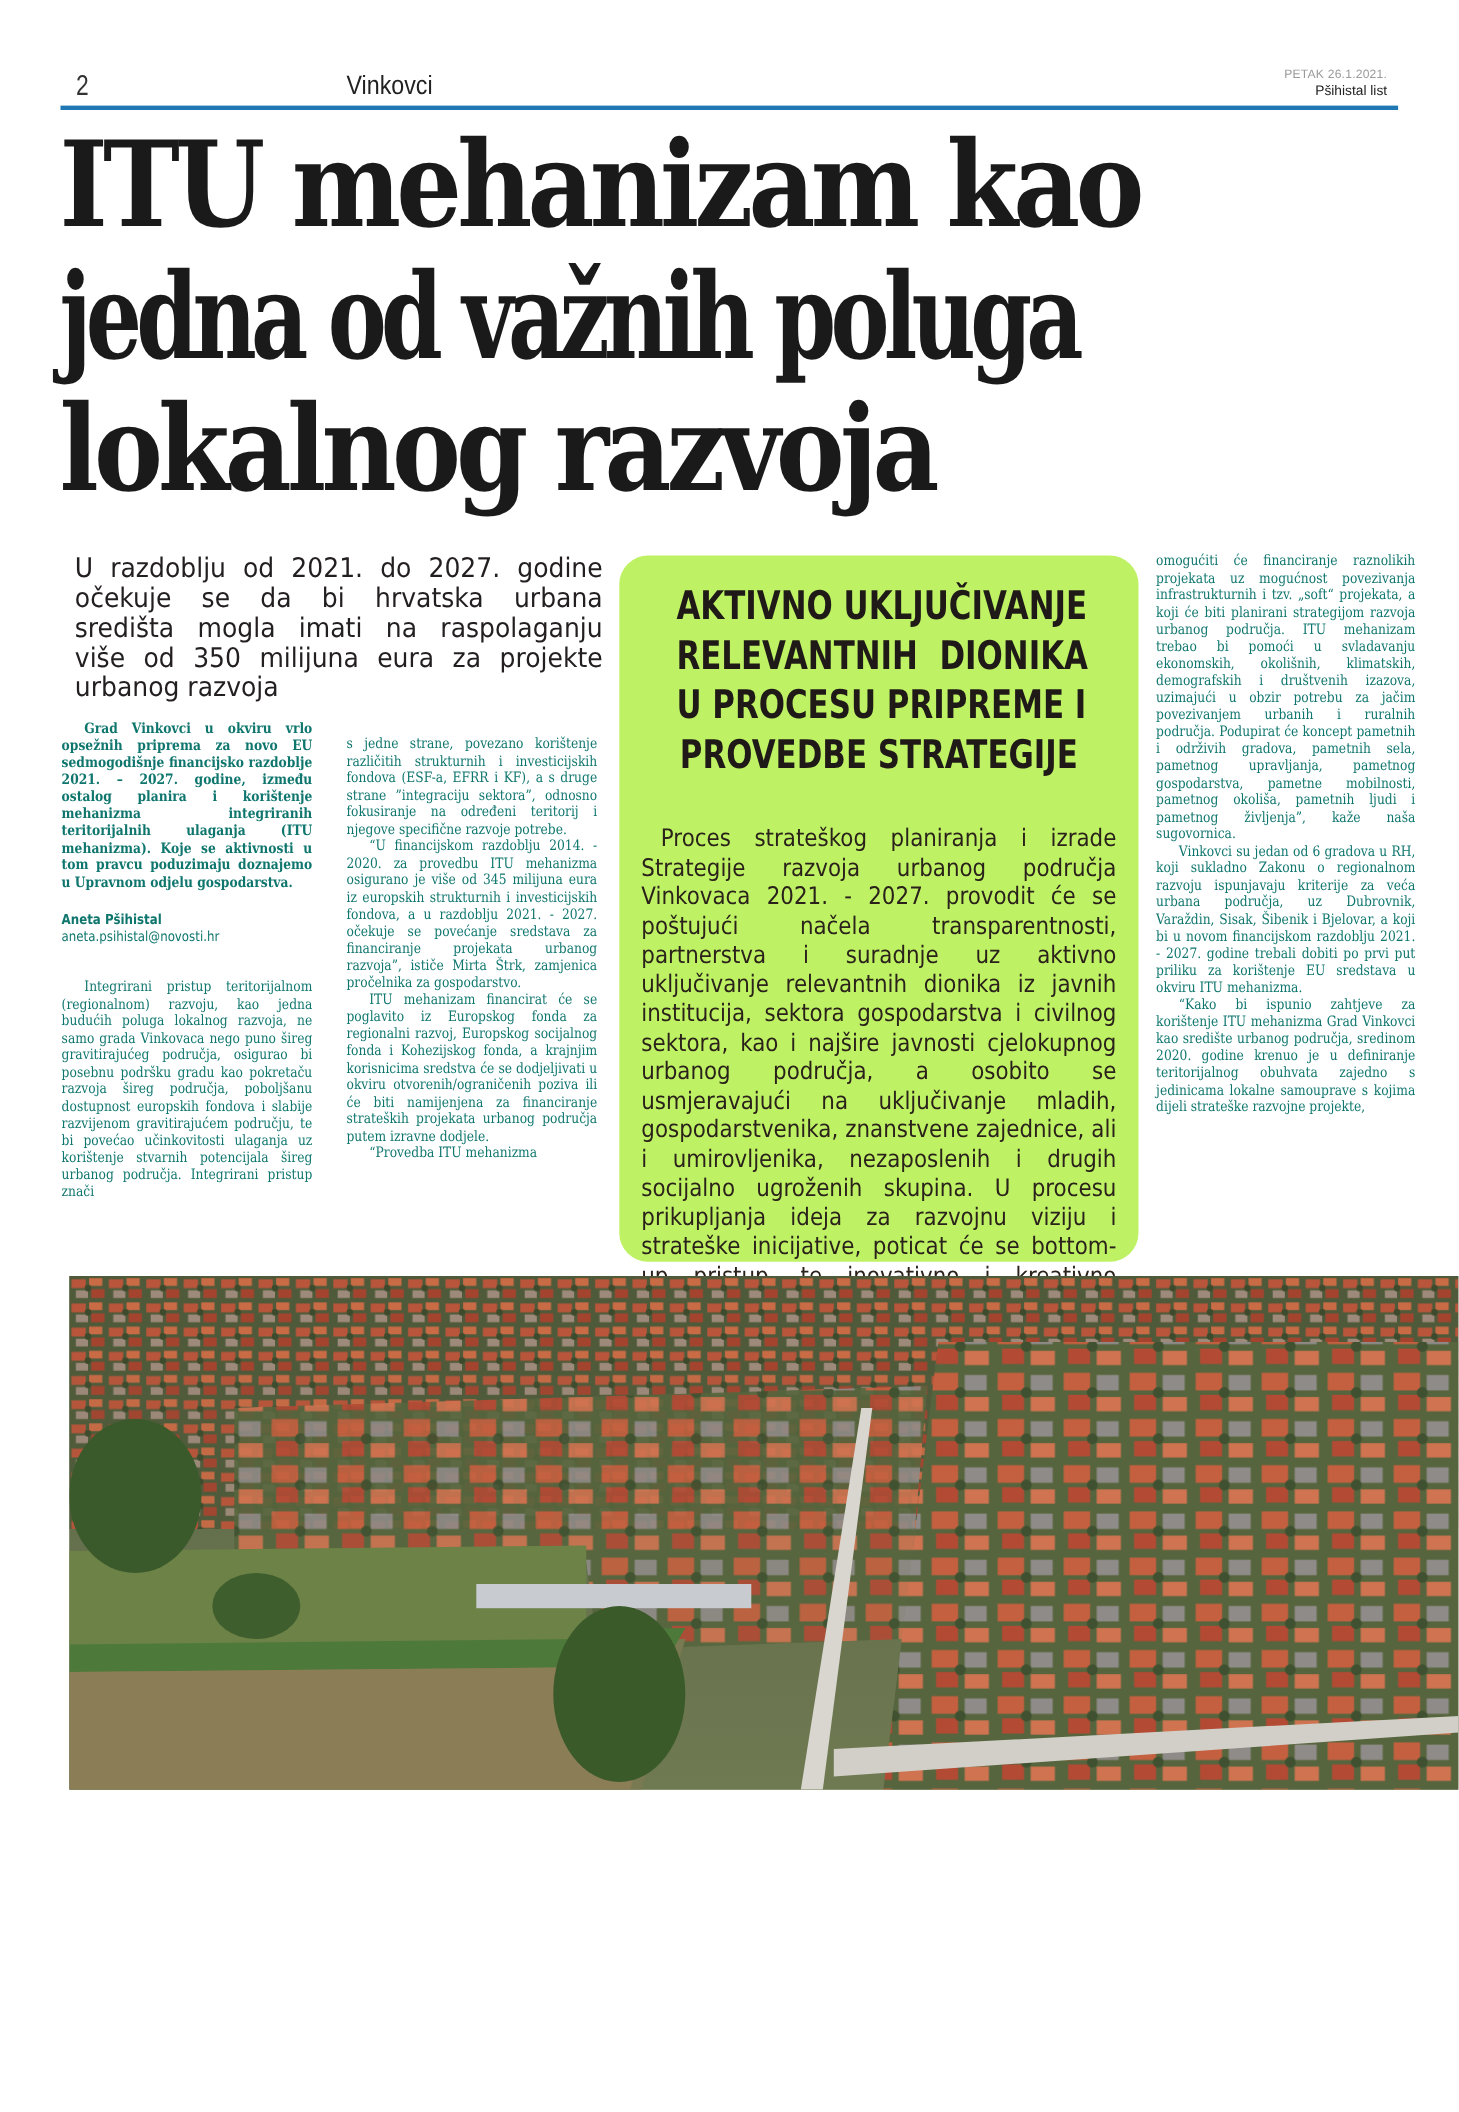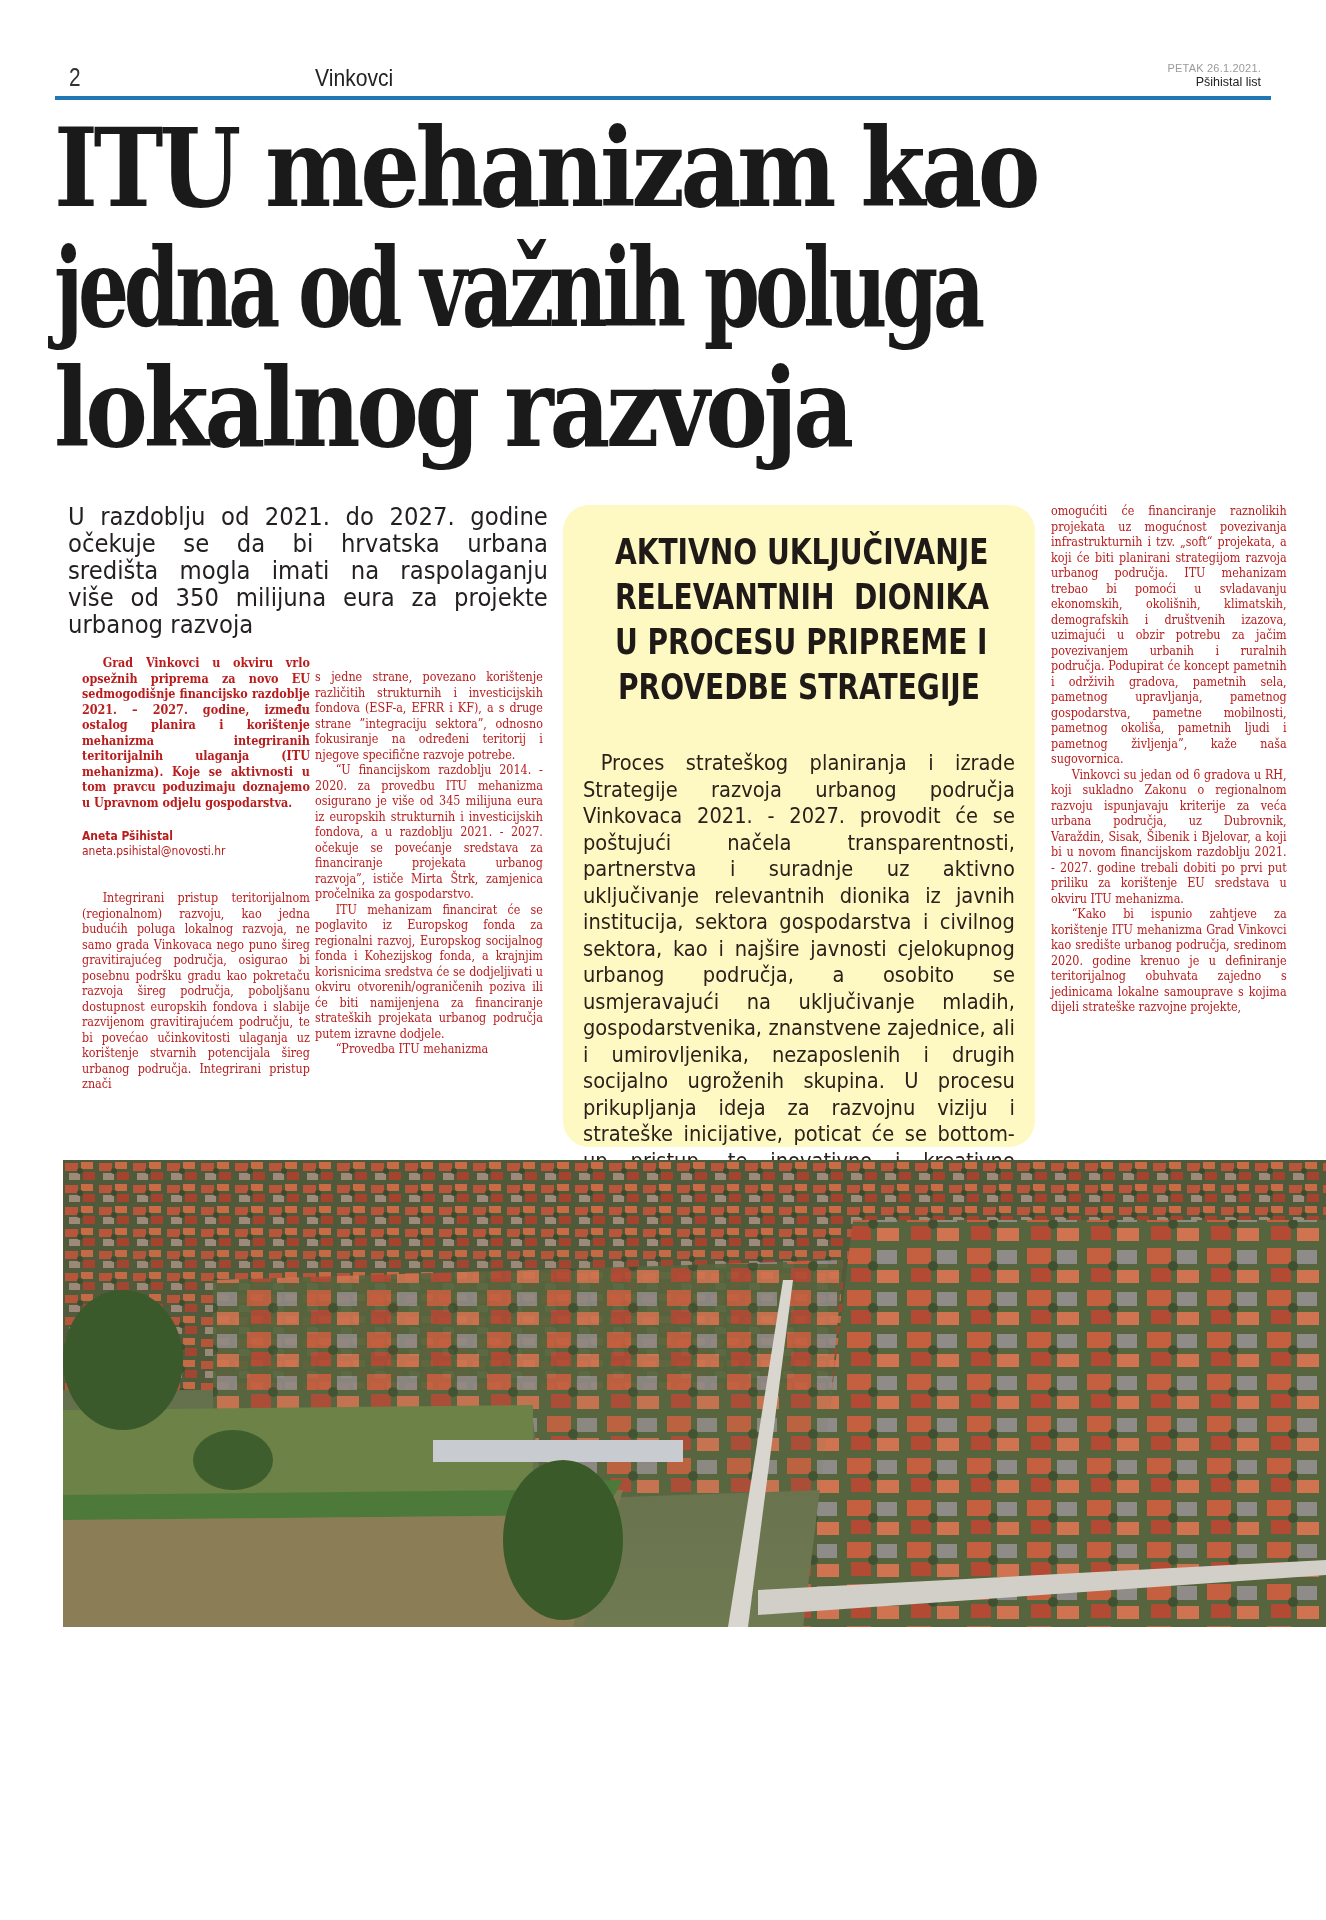--- a/index.html
+++ b/index.html
@@ -18,40 +18,40 @@
   .headline .hl-line { display: block; font-size: 108px; line-height: 120px; letter-spacing: -5px; white-space: nowrap; transform-origin: left; }
   .hl-line.l1 { transform: scaleX(0.87); }
   .hl-line.l2 { transform: scaleX(0.745); letter-spacing: -7px; }
   .hl-line.l3 { transform: scaleX(0.87); }
 
   
   .lead { position: absolute; left: 68px; top: 503px; width: 480px; font-family: "DejaVu Sans", sans-serif; font-size: 24.5px; line-height: 27px; color: #231f20; text-align: justify; text-align-last: left; }
   .lead span { display: block; transform: scaleX(0.93); transform-origin: left; width: 516px; }
 
   
-  .col { position: absolute; font-family: "DejaVu Serif", serif; font-size: 13px; line-height: 15.5px; color: #b91c1c; text-align: justify; hyphens: manual; }
+  .col { position: absolute; font-family: "DejaVu Serif", serif; font-size: 13px; line-height: 15.5px; color: #0f766e; text-align: justify; hyphens: manual; }
   .col p { margin: 0; text-indent: 24px; }
   .col p.noindent { text-indent: 0; }
   .col-inner { transform: scaleX(0.86); transform-origin: left top; }
 
-  .col1 { left: 82px; top: 655px; width: 228px; }
+  .col1 { left: 56px; top: 655px; width: 228px; }
   .col1 .col-inner { width: 265px; }
   .col2 { left: 315px; top: 669px; width: 228px; }
   .col2 .col-inner { width: 265px; }
   .col4 { left: 1051px; top: 503px; width: 236px; }
   .col4 .col-inner { width: 274px; }
 
   .standfirst { font-weight: bold; }
   .byline { margin-top: 18px; font-family: "DejaVu Sans", sans-serif; }
   .byline-name { font-weight: bold; font-size: 12.5px; line-height: 15px; }
   .byline-email { font-size: 12.5px; line-height: 15px; }
   .body-gap { height: 32px; }
 
   
-  .sidebar-box { position: absolute; left: 563px; top: 505px; width: 472px; height: 642px; background: #fef9c3; border-radius: 26px; }
+  .sidebar-box { position: absolute; left: 563px; top: 505px; width: 472px; height: 642px; background: #bef264; border-radius: 26px; }
   .box-title { position: absolute; left: 0; top: 24px; width: 472px; text-align: center; font-family: "DejaVu Sans", sans-serif; font-weight: bold; font-size: 36px; line-height: 45px; color: #1f1a17; }
   .box-title span { display: block; transform: scaleX(0.78); transform-origin: center; white-space: nowrap; }
   .box-text { position: absolute; left: 20px; top: 245px; width: 432px; font-family: "DejaVu Sans", sans-serif; font-size: 22px; line-height: 26.5px; color: #2a211a; text-align: justify; }
   .box-text-inner { transform: scaleX(0.885); transform-origin: left top; width: 488px; text-indent: 20px; }
 
   
   .photo { position: absolute; left: 63px; top: 1160px; width: 1263px; height: 467px; overflow: hidden; background: #6c7a4e; }
   .photo svg { display: block; }
 </style>
 </head>

